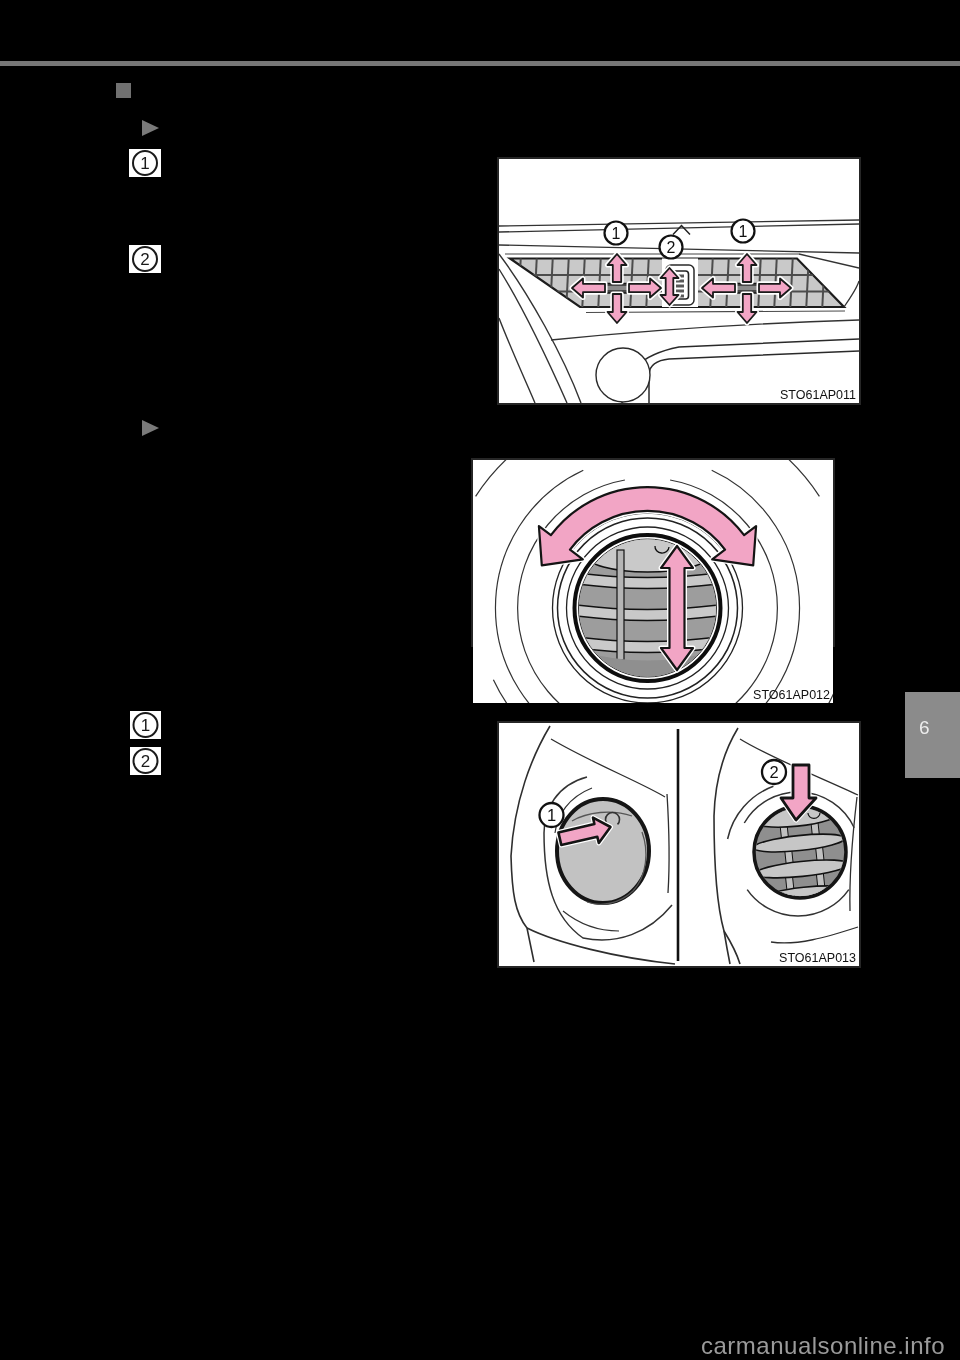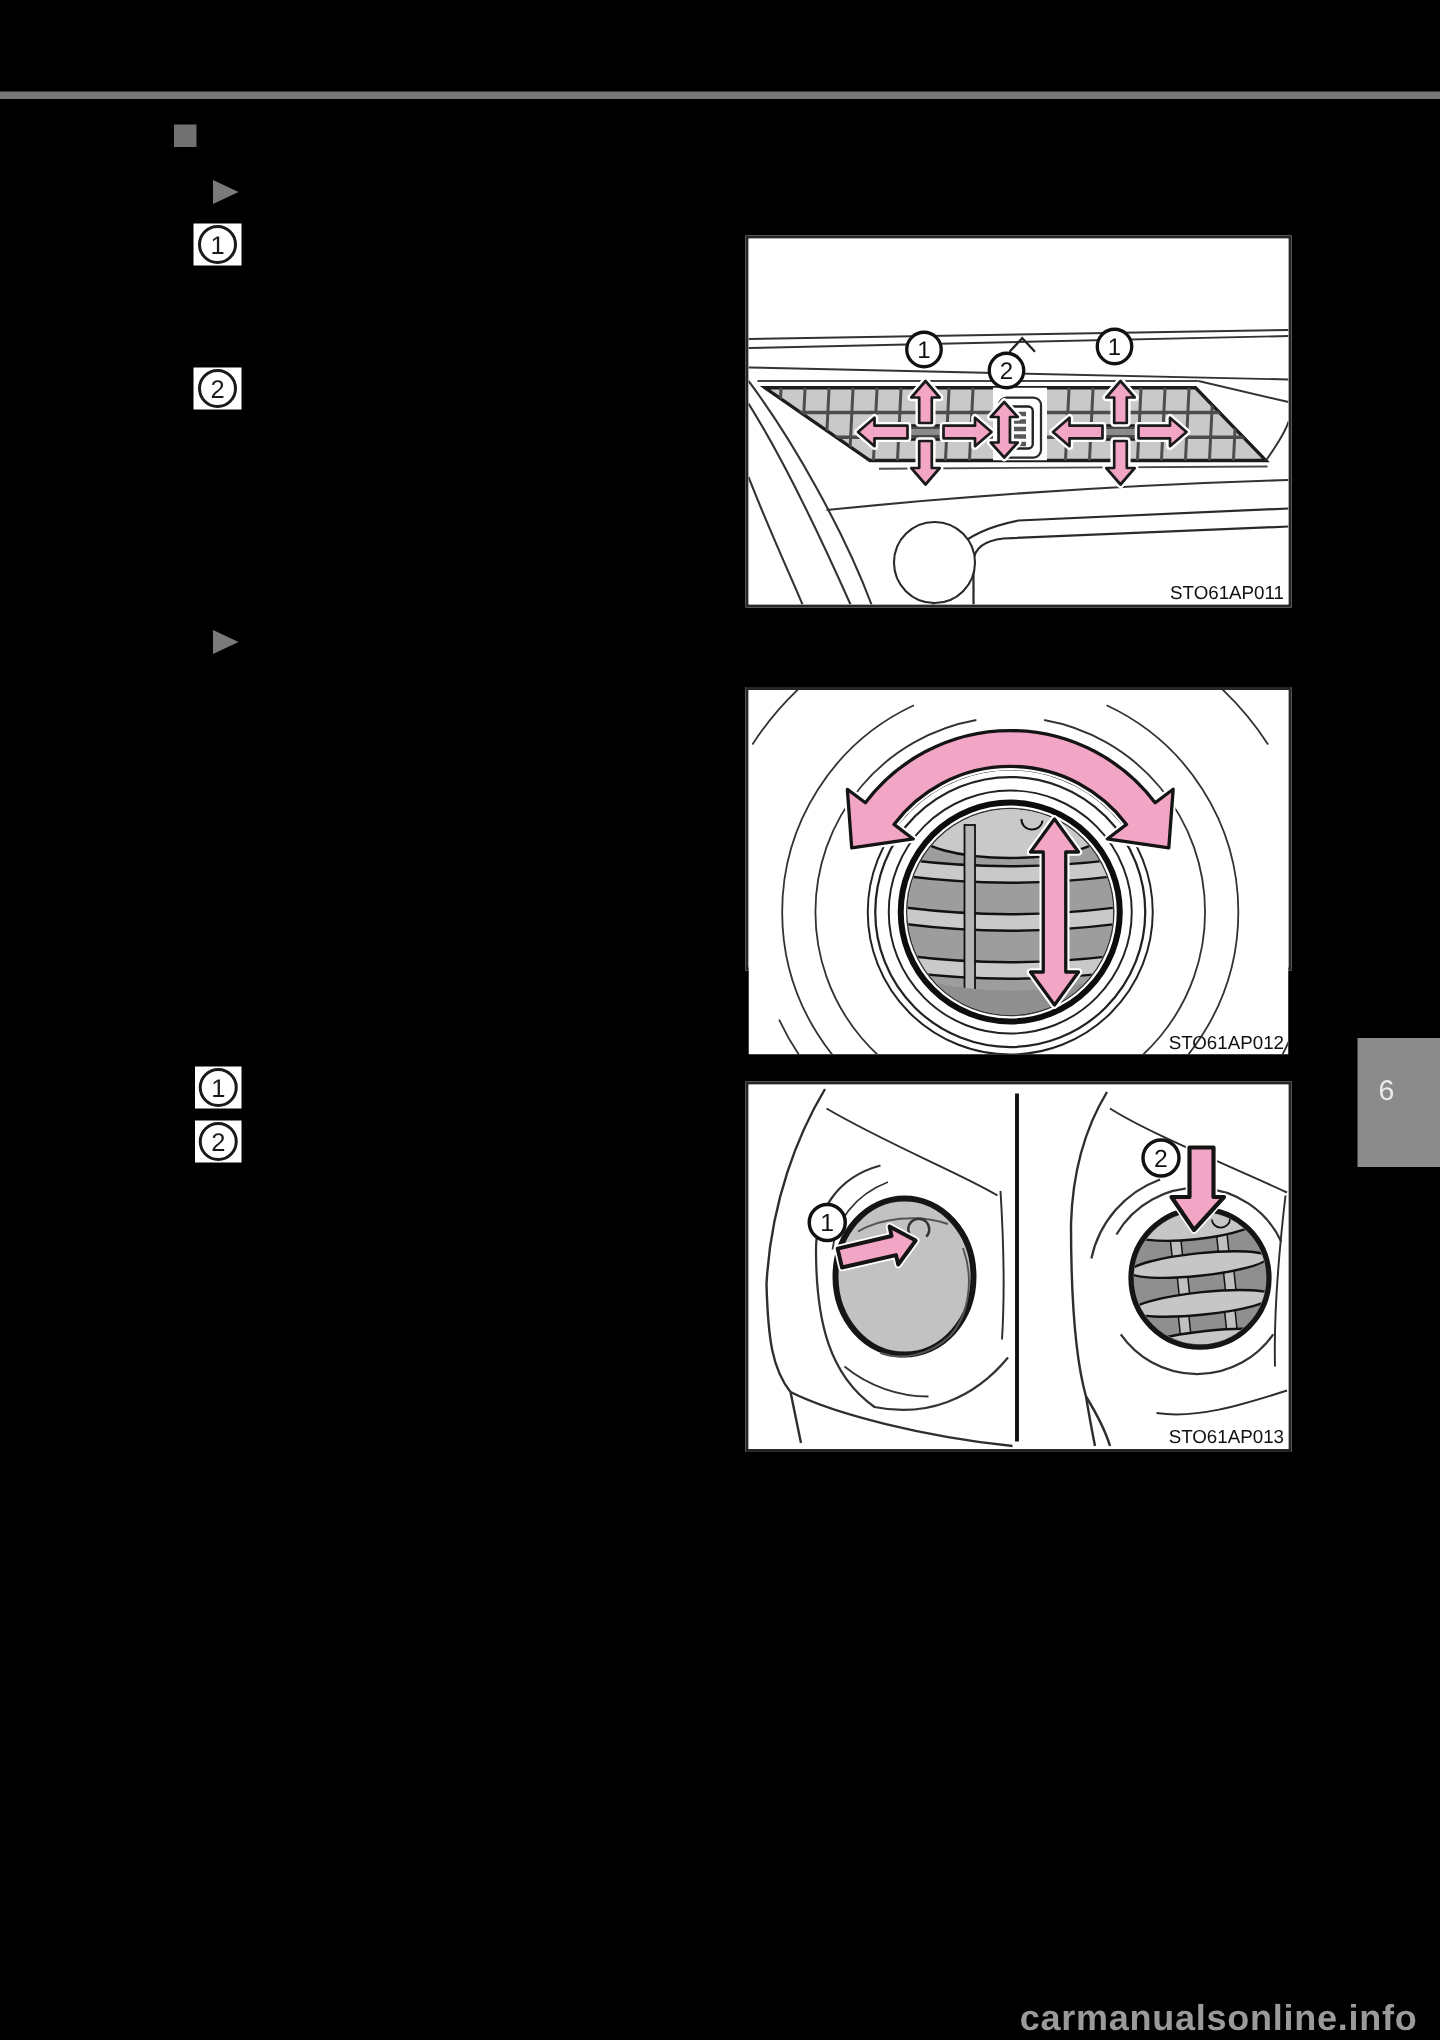--- a/index.html
+++ b/index.html
@@ -149,21 +149,21 @@
         <text x="172" y="93.5" font-size="16" fill="#111" text-anchor="middle">2</text>
       </g>
 <g>
         <circle cx="244" cy="72" r="11.5" fill="#fff" stroke="#111" stroke-width="2.2"></circle>
         <text x="244" y="77.5" font-size="16" fill="#111" text-anchor="middle">1</text>
       </g>
 <text x="357" y="240" font-size="12.5" fill="#111" text-anchor="end">STO61AP011</text>
 </svg>
 </div>
 
-<div class="fig" style="left:497px;top:458px;width:364px;height:189px;">
+<div class="fig" style="left:471px;top:458px;width:364px;height:189px;">
 <svg width="360" height="243" viewBox="0 0 360 243">
 
 <rect x="0" y="0" width="360" height="243" fill="#fff"></rect>
 <g transform="translate(-2,-2)">
 
 <g fill="none" stroke="#333" stroke-width="1.2">
 <path d="M153.9,22.0 A130,130 0 0 0 153.9,278.0"></path>
 <path d="M199.1,278.0 A130,130 0 0 0 199.1,22.0"></path>
 <path d="M112.3,12.2 A152,152 0 0 0 112.3,287.8"></path>
 <path d="M240.7,287.8 A152,152 0 0 0 240.7,12.2"></path>
@@ -283,13 +283,13 @@
         <text x="277" y="56.7" font-size="16.5" fill="#111" text-anchor="middle">2</text>
 </g>
 <text x="357" y="239" font-size="12.5" fill="#111" text-anchor="end">STO61AP013</text>
 </svg>
 </div>
 
 <div class="abs" style="left:905px;top:692px;width:55px;height:86px;background:#8b8b8b;color:#ececec;font-size:19px;">
     <span style="position:absolute;left:14px;top:25px;">6</span>
   </div>
 
-<div class="abs" style="left:0;top:1332px;width:945px;text-align:right;color:#9a9a9a;font-size:24px;font-weight:bold;letter-spacing:0.5px;">carmanualsonline.info</div>
+<div class="abs" style="left:0;top:1332px;width:945px;text-align:right;color:#9a9a9a;font-size:24px;font-weight:normal;letter-spacing:0.5px;">carmanualsonline.info</div>
 
 </body></html>

